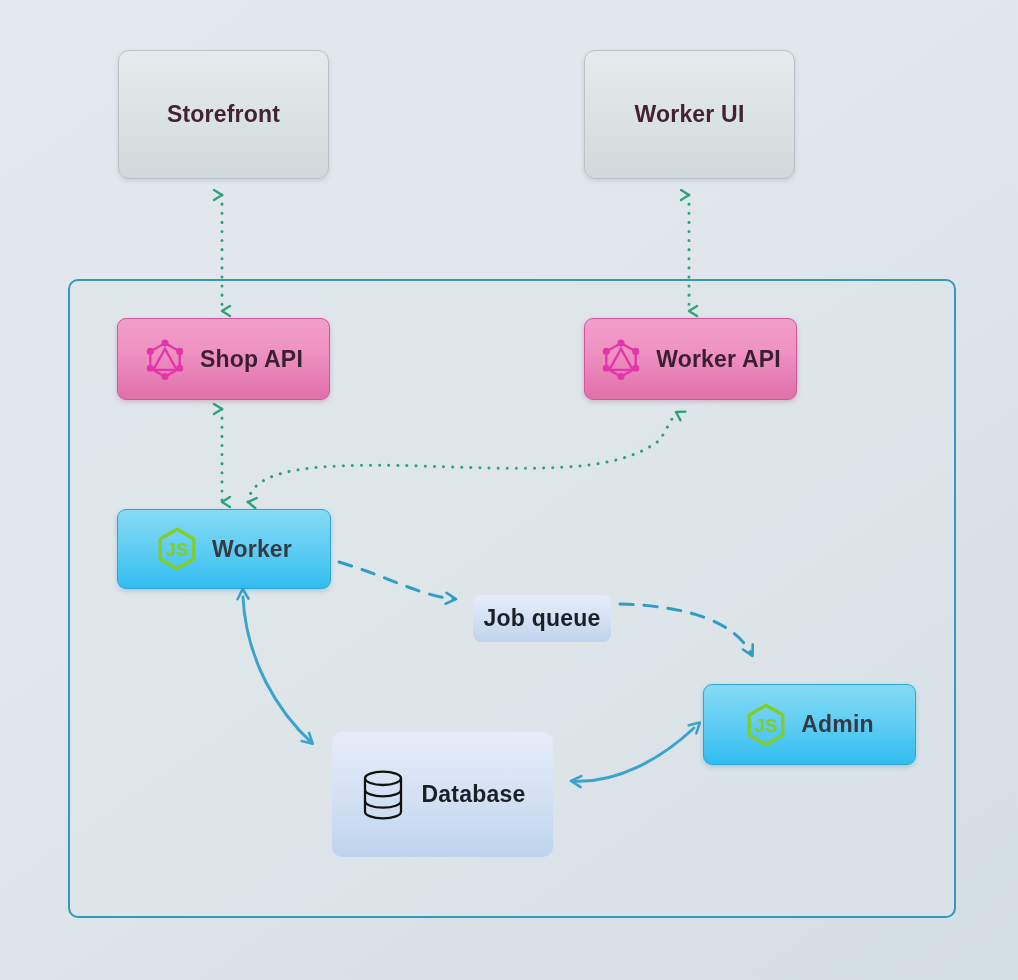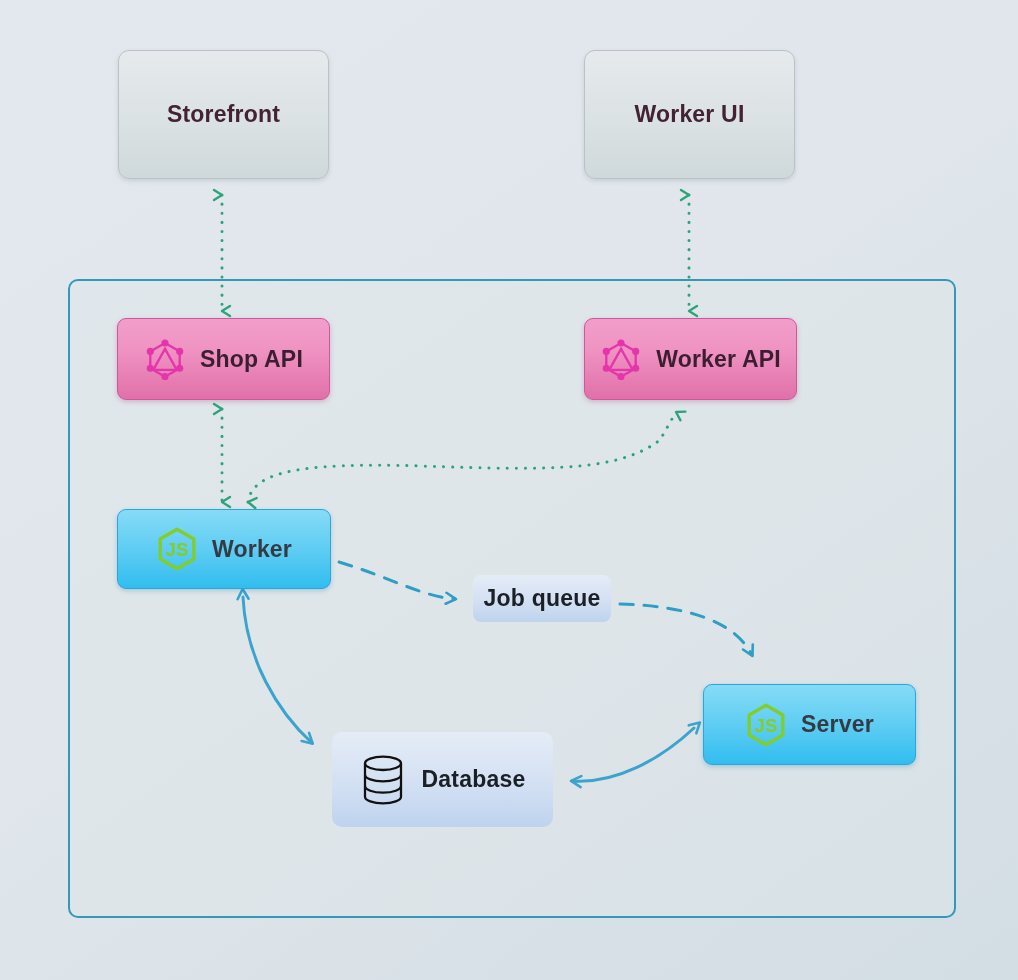--- a/index.html
+++ b/index.html
@@ -89,22 +89,22 @@
     font-size: 23px;
   }
 
   
   #storefront { left: 118px; top: 50px; }
   #adminui    { left: 584px; top: 50px; }
   #shopapi    { left: 117px; top: 318px; }
   #adminapi   { left: 584px; top: 318px; }
   #server     { left: 117px; top: 509px; width: 214px; height: 80px; }
   #worker     { left: 703px; top: 684px; width: 213px; height: 81px; }
-  #jobqueue   { left: 473px; top: 575px; width: 138px; height: 47px; border-radius: 8px; }
-  #database   { left: 332px; top: 732px; width: 221px; height: 95px; border-radius: 10px;
+  #jobqueue   { left: 473px; top: 595px; width: 138px; height: 47px; border-radius: 8px; }
+  #database   { left: 332px; top: 732px; width: 221px; height: 125px; border-radius: 10px;
                 gap: 16px; }
 
   
   .icon { flex: 0 0 auto; display: block; }
   .icon-gql { width: 42px; height: 42px; }
   .icon-node { width: 42px; height: 44px; }
   .icon-db { width: 46px; height: 52px; }
 
   
   #wires {
@@ -225,21 +225,21 @@
       <text x="50" y="68" text-anchor="middle" font-family="'Liberation Sans', sans-serif" font-size="44" font-weight="bold" fill="#83cd29">JS</text>
     </svg>
     <span class="label">Worker</span>
   </div>
 
   <div class="node service" id="worker">
     <svg class="icon icon-node" viewBox="0 0 100 104" xmlns="http://www.w3.org/2000/svg">
       <path d="M50 5 L90 28 L90 76 L50 99 L10 76 L10 28 Z" fill="none" stroke="#83cd29" stroke-width="8" stroke-linejoin="round"></path>
       <text x="50" y="68" text-anchor="middle" font-family="'Liberation Sans', sans-serif" font-size="44" font-weight="bold" fill="#83cd29">JS</text>
     </svg>
-    <span class="label">Server</span>
+    <span class="label">Admin</span>
   </div>
 
   <div class="node passive" id="jobqueue">
     <span class="label">Job queue</span>
   </div>
 
   <div class="node passive" id="database">
     <svg class="icon icon-db" viewBox="0 0 64 78" xmlns="http://www.w3.org/2000/svg">
       <g fill="none" stroke="#111111" stroke-width="3.4">
         <ellipse cx="32" cy="14" rx="27" ry="10"></ellipse>

